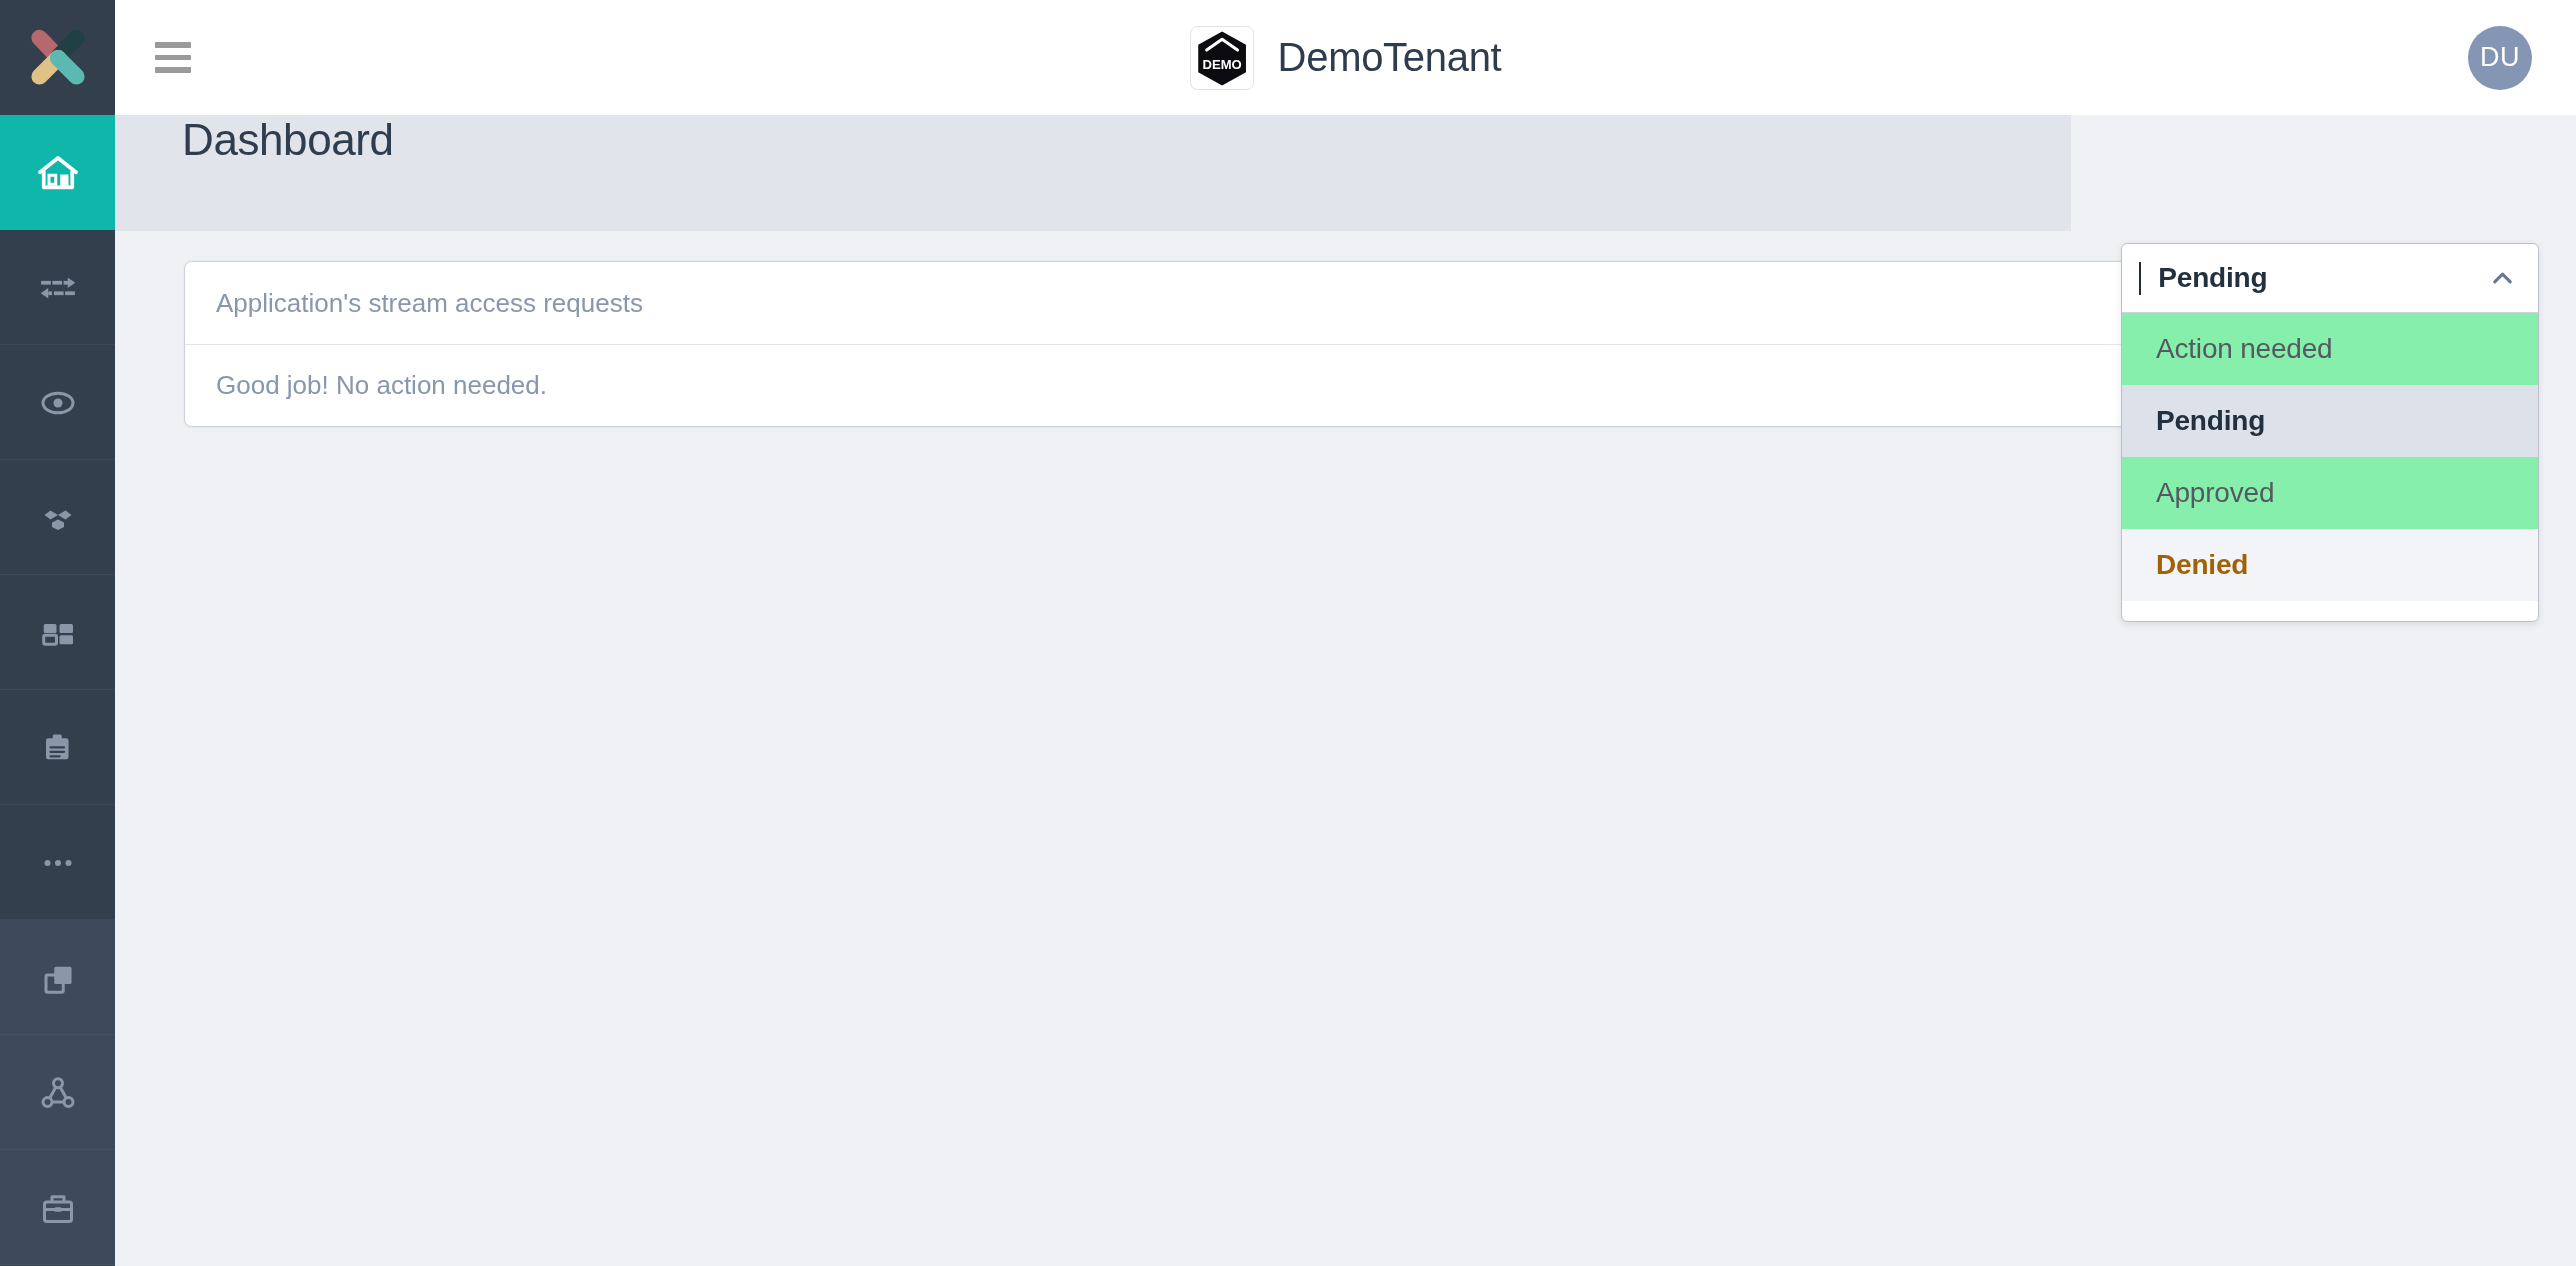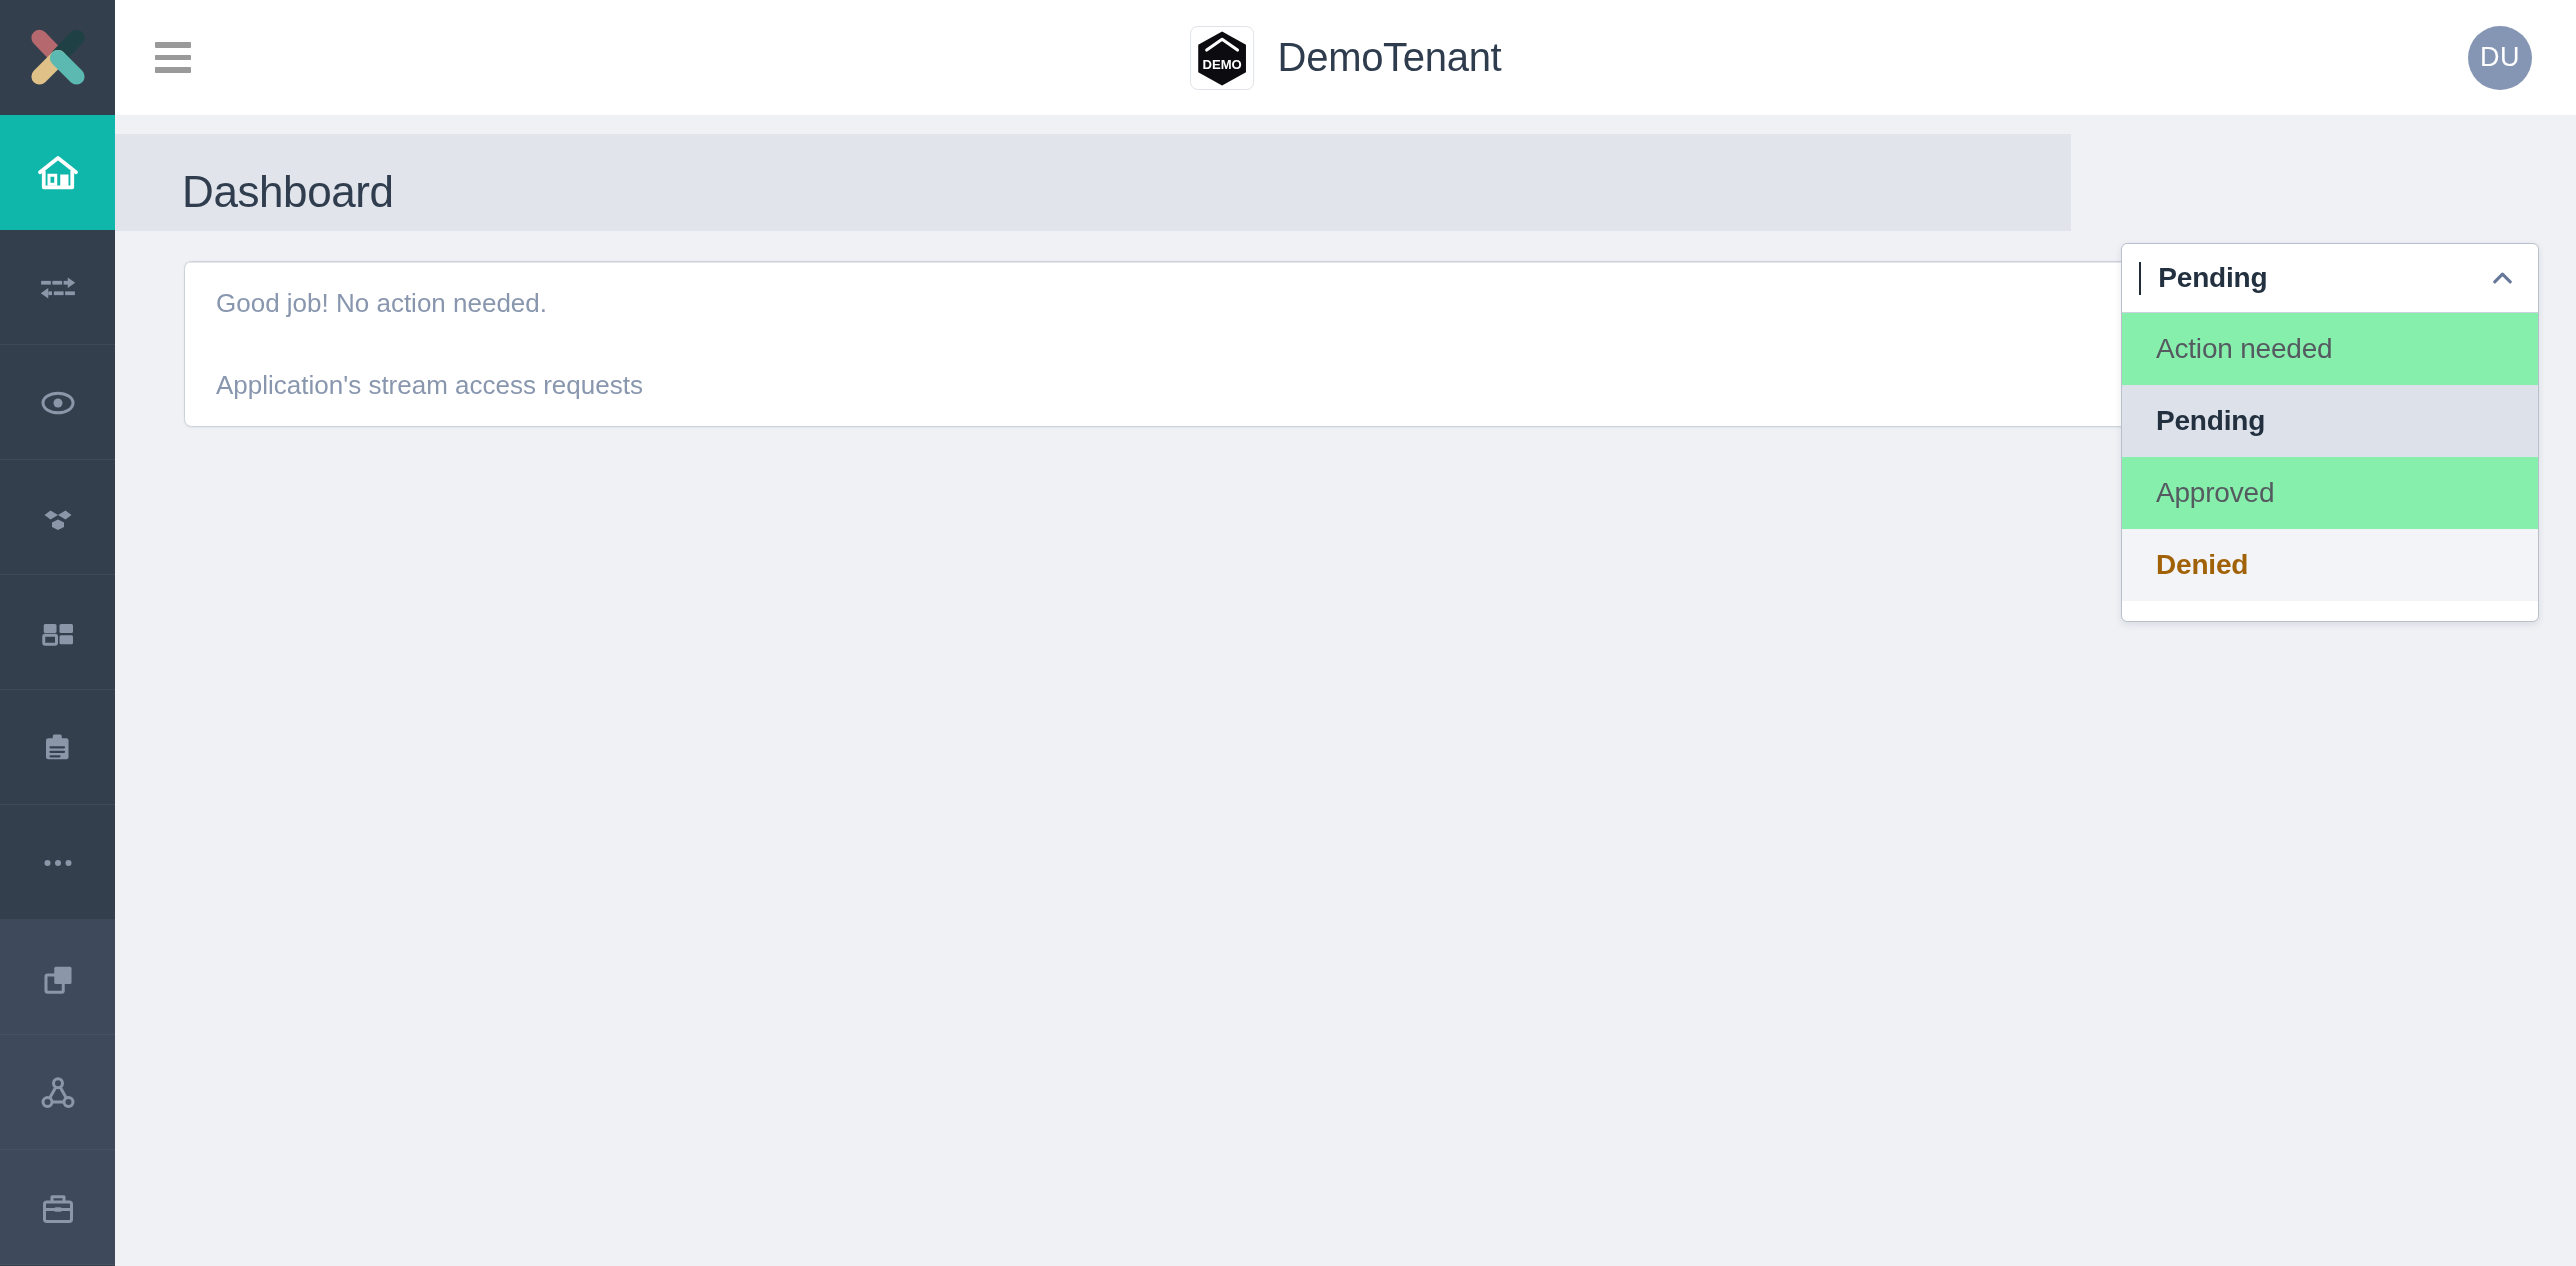--- a/index.html
+++ b/index.html
@@ -121,22 +121,21 @@
   }
 
   
   #titlebar {
     position: absolute;
     left: 115px; top: 115px;
     width: 1956px;
     height: 116px;
     background: #e1e5eb;
     display: flex;
-    align-items: center;
-    margin-top: 19px;
+    align-items: flex-start;
   }
   #page-title {
     margin-left: 67px;
     font-size: 44px;
     color: #2f3d4e;
     font-weight: normal;
     letter-spacing: -0.4px;
   }
 
   
@@ -366,25 +365,25 @@
   <div id="avatar">DU</div>
 </div>
 
 <div id="titlebar">
   <h1 id="page-title">Dashboard</h1>
 </div>
 
 <div id="content">
 
   <div id="request-card">
+    <div class="card-row">
+      <span>Application's stream access requests</span>
+    </div>
     <div class="card-row divider">
       <span>Good job! No action needed.</span>
-    </div>
-    <div class="card-row">
-      <span>Application's stream access requests</span>
     </div>
   </div>
 
   <div id="status-dropdown">
 
     <div id="dropdown-control">
       <div id="caret"></div>
       <span id="dropdown-value">Pending</span>
       <svg id="chevron-up" viewBox="0 0 24 24">
         <path d="M6 15 L12 9 L18 15" fill="none" stroke="#66799a" stroke-width="2.4" stroke-linecap="round" stroke-linejoin="round"></path>

